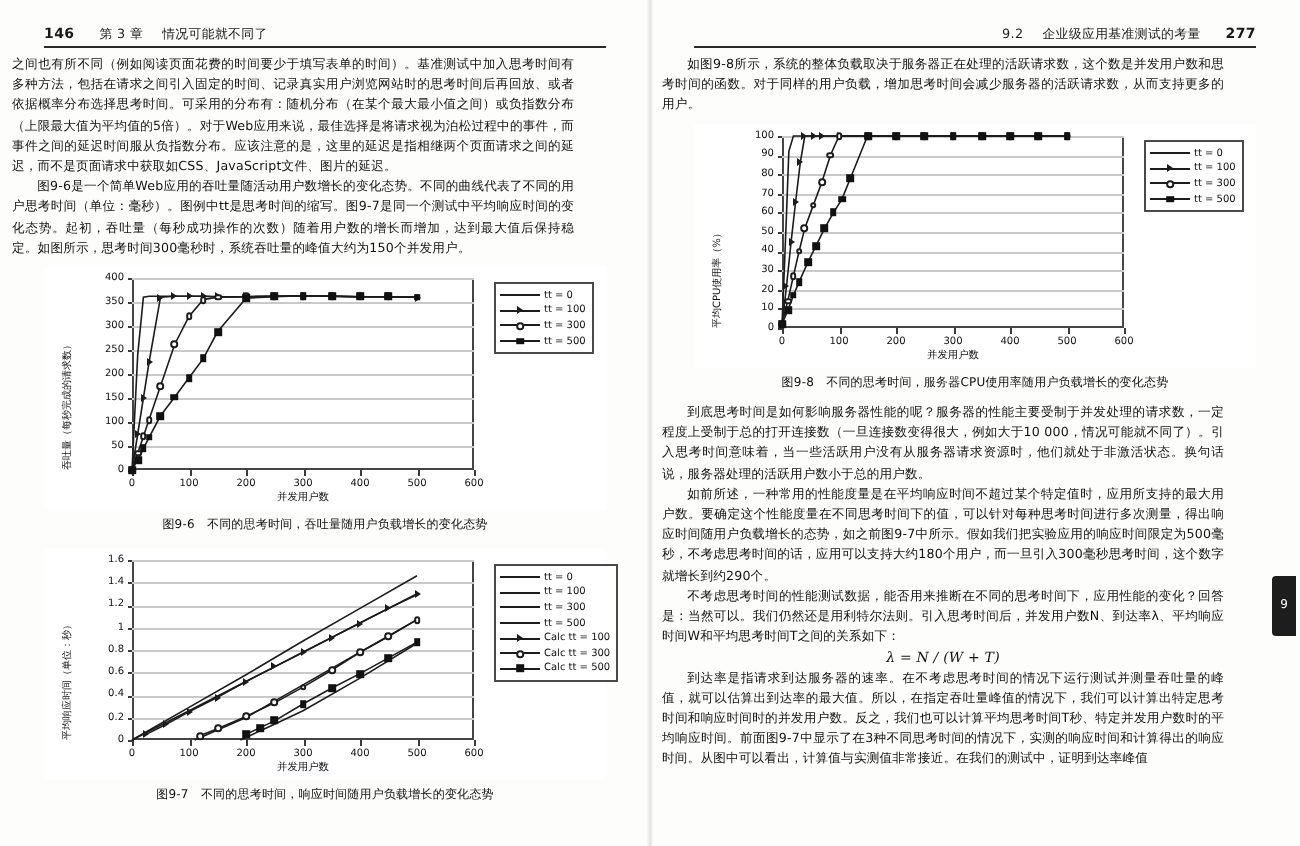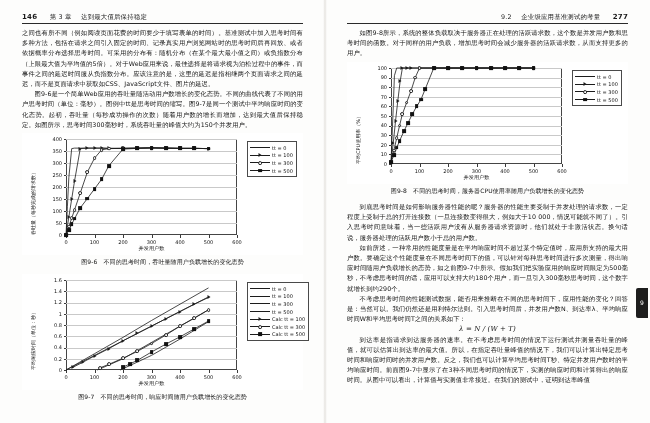--- a/index.html
+++ b/index.html
@@ -18,21 +18,21 @@
   
   .runhead{position:absolute;left:22px;right:22px;top:10px;height:14px;
            font-size:6.4px;color:#1a1a1a;letter-spacing:.2px;}
   .runhead .rule{position:absolute;left:0;right:0;bottom:0;height:1px;background:#2a2a2a;}
   .rh-left{position:absolute;left:0;bottom:2px;white-space:nowrap;}
   .rh-right{position:absolute;right:0;bottom:2px;white-space:nowrap;}
   .folio{font-weight:bold;font-size:7px;}
   .rh-sep{display:inline-block;width:8px;}
 
   
-  .col{position:absolute;left:22px;width:281px;
+  .col{position:absolute;left:6px;width:281px;
        font-size:6.3px;line-height:10.2px;color:#121212;
        text-align:justify;text-justify:inter-ideograph;letter-spacing:.1px;}
   .col p{margin:0 0 0 0;}
   .col p.ind{text-indent:12.6px;}
   .formula{margin:6px 0 6px 0;text-align:center;font-style:italic;
            font-family:"DejaVu Serif","Liberation Serif",serif;font-size:7px;}
 
   
   .figure{position:absolute;left:22px;width:281px;}
   .figcap{text-align:center;font-size:6px;color:#111;margin-top:3px;letter-spacing:.1px;}
@@ -75,21 +75,21 @@
 <div class="spread">
 
   <div class="page left">
 
     <div class="runhead">
       <span class="rh-left">
         <span class="folio">146</span>
         <span class="rh-sep"></span>
         <span>第 3 章</span>
         <span class="rh-sep" style="width:5px"></span>
-        <span>达到最大值后保持稳定</span>
+        <span>情况可能就不同了</span>
       </span>
       <div class="rule"></div>
     </div>
 
     <div class="col" style="top:28px;">
       <p>之间也有所不同（例如阅读页面花费的时间要少于填写表单的时间）。基准测试中加入思考时间有多种方法，包括在请求之间引入固定的时间、记录真实用户浏览网站时的思考时间后再回放、或者依据概率分布选择思考时间。可采用的分布有：随机分布（在某个最大最小值之间）或负指数分布（上限最大值为平均值的5倍）。对于Web应用来说，最佳选择是将请求视为泊松过程中的事件，而事件之间的延迟时间服从负指数分布。应该注意的是，这里的延迟是指相继两个页面请求之间的延迟，而不是页面请求中获取如CSS、JavaScript文件、图片的延迟。</p>
       <p class="ind">图9-6是一个简单Web应用的吞吐量随活动用户数增长的变化态势。不同的曲线代表了不同的用户思考时间（单位：毫秒）。图例中tt是思考时间的缩写。图9-7是同一个测试中平均响应时间的变化态势。起初，吞吐量（每秒成功操作的次数）随着用户数的增长而增加，达到最大值后保持稳定。如图所示，思考时间300毫秒时，系统吞吐量的峰值大约为150个并发用户。</p>
     </div>
 
     <div class="figure" style="top:133px;">

